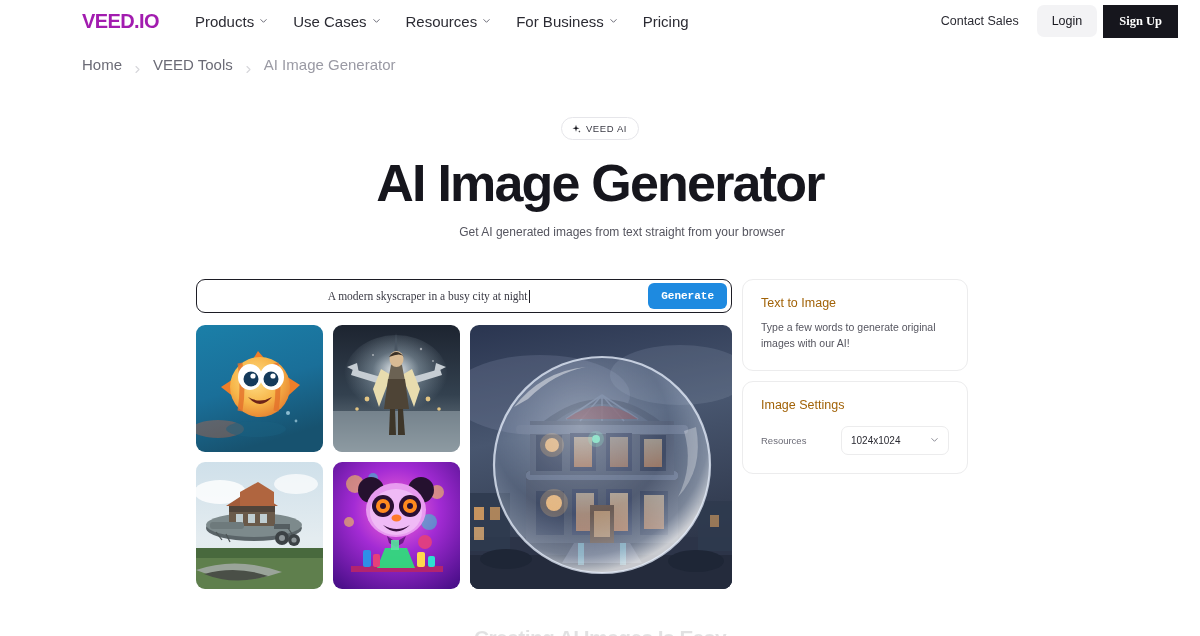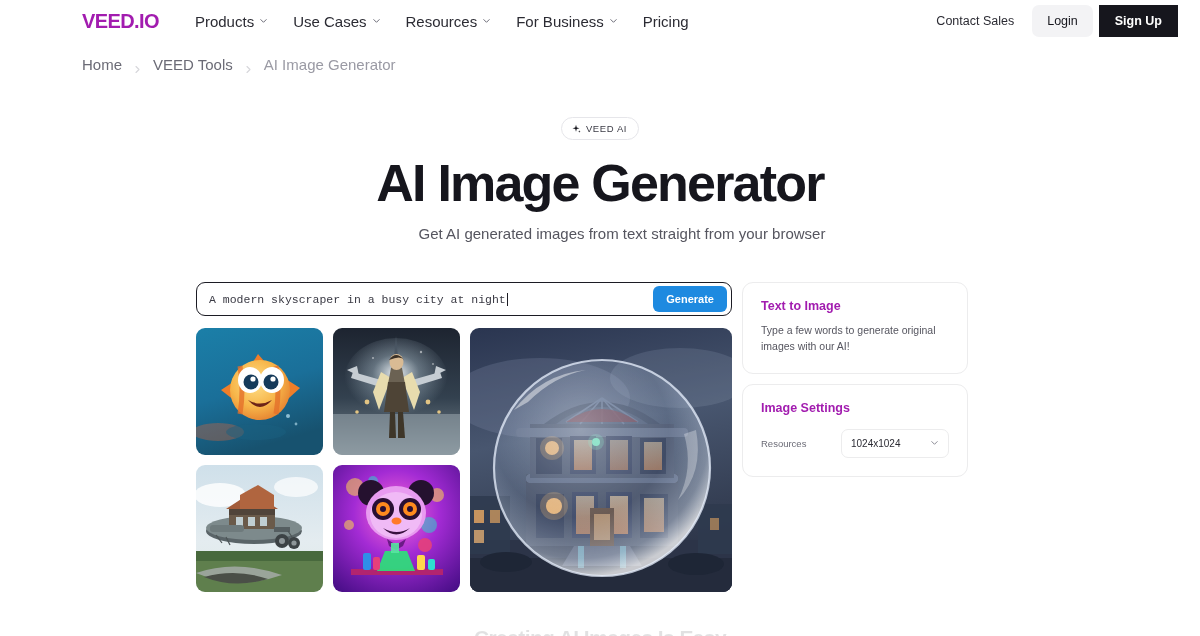--- a/index.html
+++ b/index.html
@@ -59,21 +59,21 @@
     background: #f3f3f5;
     border: none; border-radius: 7px;
     padding: 9px 15px; cursor: pointer; white-space: nowrap;
     font-family: inherit;
   }
   .signup-btn {
     font-size: 12.5px; color: #ffffff; font-weight: 600;
     background: #16161d;
     border: none; border-radius: 0;
     padding: 9px 16px; cursor: pointer; white-space: nowrap;
-    font-family: Liberation Sans, sans-serif;
+    font-family: Liberation Serif, serif;
   }
 
   
   .breadcrumb {
     display: flex; align-items: center; gap: 12px;
     padding: 14px 0 0 82px;
     font-size: 15px;
     color: #6b6b76;
   }
   .crumb { cursor: pointer; white-space: nowrap; }
@@ -96,21 +96,21 @@
   .badge-icon { width: 10px; height: 10px; display: block; }
   .hero-title {
     font-size: 52px;
     font-weight: 800;
     letter-spacing: -1.8px;
     margin-top: 15px;
     color: #16161d;
     line-height: 1.08;
   }
   .hero-sub {
-    font-size: 15px;
+    font-size: 12px;
     color: #55555f;
     margin-top: 14px;
     padding-left: 44px;
   }
 
   
   .workspace {
     display: flex;
     gap: 10px;
     padding: 0 0 0 196px;
@@ -127,39 +127,40 @@
     background: #fff;
     padding: 0 4px 0 12px;
   }
   .prompt-text {
     flex: 1;
     font-size: 11.5px;
     color: #3a3a44;
     white-space: nowrap;
     overflow: hidden;
     display: flex; align-items: center;
-    font-family: Liberation Mono, monospace;
+    font-family: Liberation Serif, serif;
+    justify-content: center;
   }
   .caret {
     display: inline-block;
     width: 1px; height: 13px;
     background: #1c1c24;
     margin-left: 1px;
   }
   .generate-btn {
     background: #1e8ae0;
     color: #fff;
     font-size: 11px;
     font-weight: 700;
     border: none;
     border-radius: 6px;
     padding: 7px 13px;
     cursor: pointer;
     white-space: nowrap;
-    font-family: Liberation Sans, sans-serif;
+    font-family: Liberation Mono, monospace;
   }
 
   
   .grid {
     display: flex;
     gap: 10px;
     margin-top: 12px;
   }
   .thumbs {
     display: grid;
@@ -178,22 +179,22 @@
   
   .right-col { width: 226px; flex: none; display: flex; flex-direction: column; gap: 10px; }
   .panel {
     border: 1px solid #ececed;
     border-radius: 11px;
     background: #fff;
     padding: 16px 18px 18px 18px;
   }
   .panel-title {
     font-size: 12.5px;
-    font-weight: 700;
-    color: #a21caf;
+    font-weight: 400;
+    color: #a16207;
     margin-bottom: 9px;
   }
   .panel-desc {
     font-size: 10.5px;
     line-height: 1.55;
     color: #55555f;
   }
   .setting-row {
     display: flex; align-items: center; margin-top: 14px;
   }

